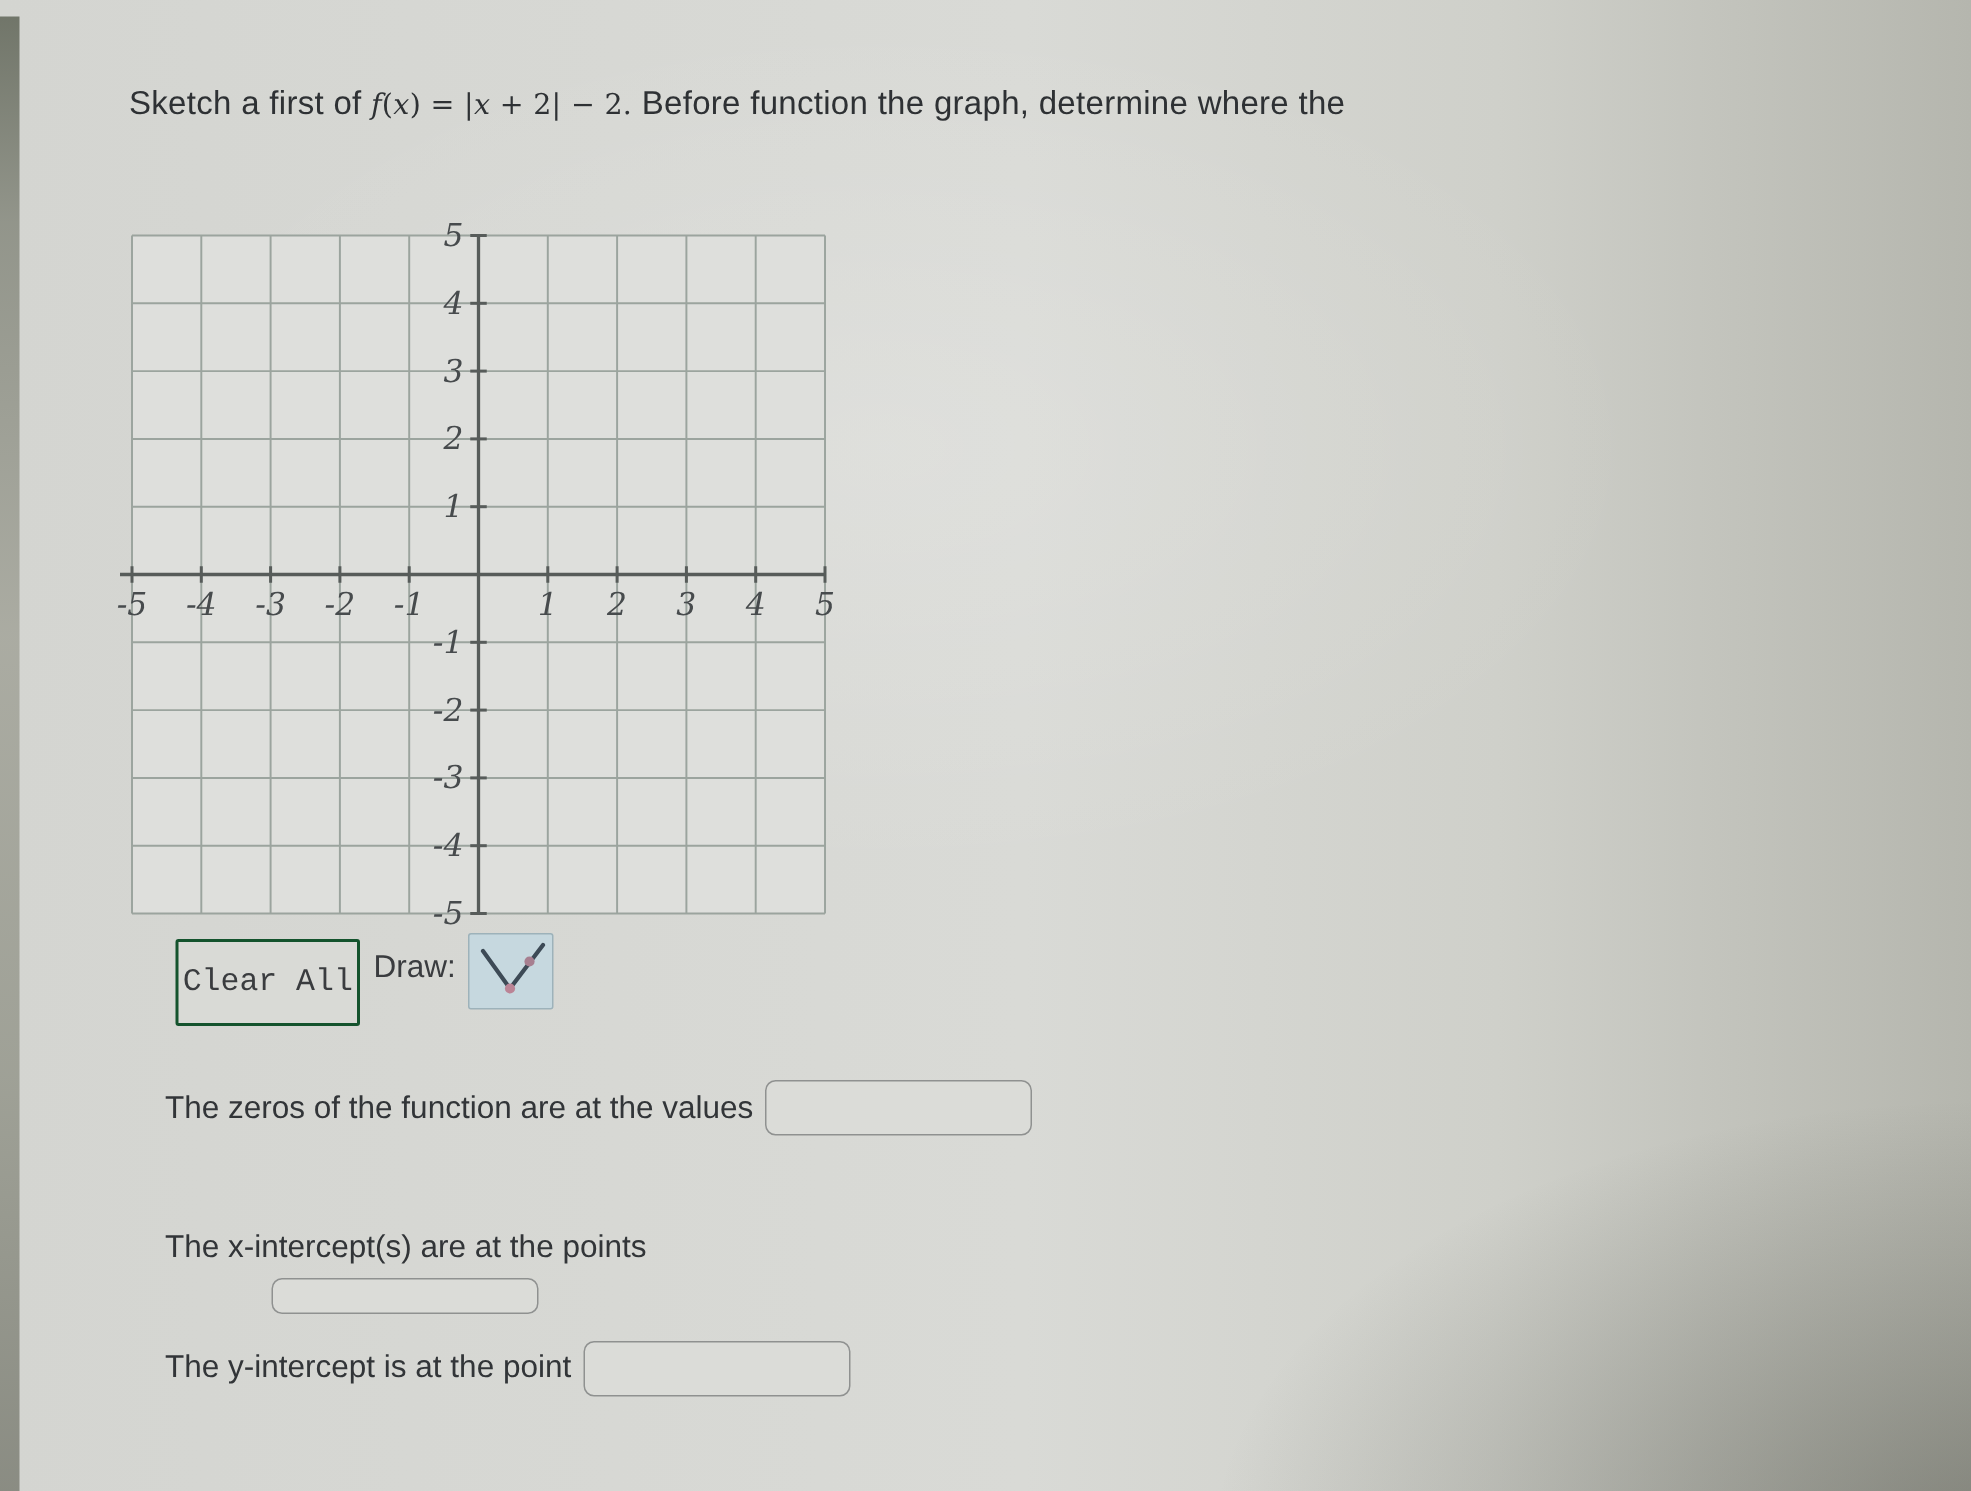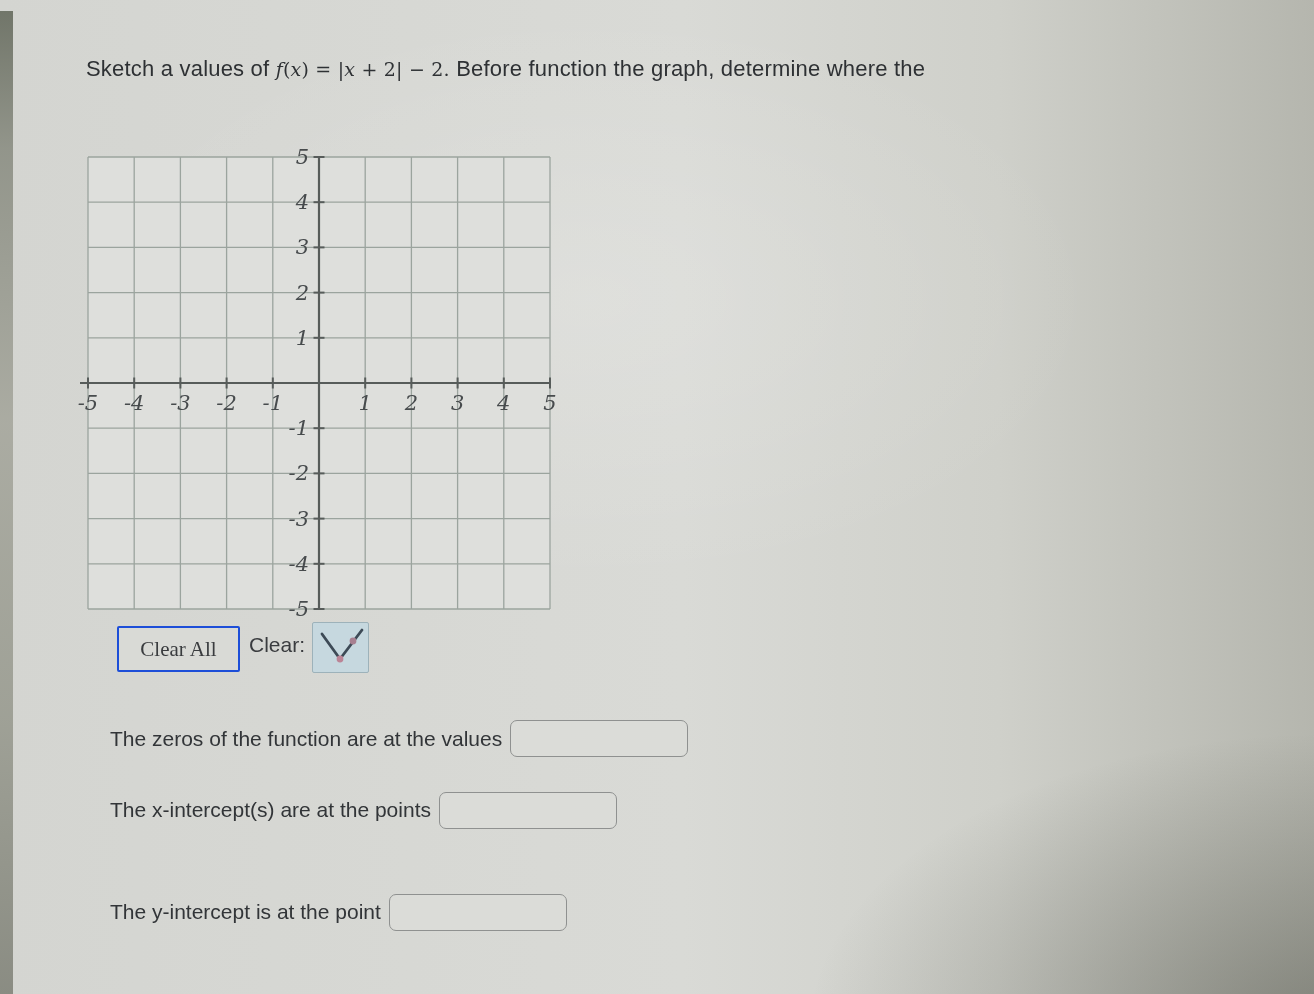--- a/index.html
+++ b/index.html
@@ -21,56 +21,56 @@
     position:absolute;left:86px;top:51px;
     color:#2e3134;font-size:22px;font-weight:500;letter-spacing:.2px;line-height:35px;
     white-space:nowrap;
   }
   .math{font-family:"DejaVu Serif",serif;font-size:19px;}
   .math .mi{font-style:italic;}
   .graph-wrap{position:absolute;left:88px;top:157px;width:462px;height:452px;}
   .graph-wrap svg{overflow:visible;display:block;}
   .tick-label{font-family:"DejaVu Serif",serif;font-style:italic;font-size:21px;fill:#474b4d;}
   .clear-btn{
-    position:absolute;left:117px;top:626px;width:123px;height:46px;
-    background:#d9dad6;border:2px solid #1d4ed8;border-radius:2px;
-    color:#3a3c3f;font-size:21px;font-weight:500;font-family:Liberation Serif, serif;
+    position:absolute;left:117px;top:626px;width:123px;height:58px;
+    background:#d9dad6;border:2px solid #14532d;border-radius:2px;
+    color:#3a3c3f;font-size:21px;font-weight:500;font-family:Liberation Mono, monospace;
     cursor:pointer;padding:0;
   }
   .draw-label{
     position:absolute;left:249px;top:633px;
     color:#3a3c3f;font-size:21px;font-weight:500;
   }
   .draw-tool{
     position:absolute;left:312px;top:622px;width:57px;height:51px;
     background:#c6d8df;border:1.5px solid #9db2ba;border-radius:2px;
     padding:0;cursor:pointer;
   }
   .q-row{
     position:absolute;left:110px;display:flex;align-items:center;gap:8px;
     color:#323538;font-size:21px;font-weight:500;white-space:nowrap;
   }
   .q1{top:718px;height:41px;}
-  .q2{top:790px;height:40px;}
+  .q2{top:820px;height:40px;flex-direction:column;}
   .q3{top:890px;height:44px;}
   .q-input{
     width:160px;height:35px;
     border:1.8px solid #8f9190;border-radius:7px;
     background:#dbdcd8;outline:none;
     font-size:19px;color:#333;padding:0 8px;
     font-family:"Liberation Sans",sans-serif;
   }
 </style>
 </head>
 <body>
 
 <div class="edge-strip"></div>
 
 <div class="prompt">
-  <div><span>Sketch a values of </span><span class="math" id="math-expr"><span class="mi">f</span><span>(</span><span class="mi">x</span><span>) = |</span><span class="mi">x</span><span> + 2| − 2.</span></span><span> Before function the graph, determine where the</span></div>
+  <div><span>Sketch a first of </span><span class="math" id="math-expr"><span class="mi">f</span><span>(</span><span class="mi">x</span><span>) = |</span><span class="mi">x</span><span> + 2| − 2.</span></span><span> Before function the graph, determine where the</span></div>
 </div>
 
 <div class="graph-wrap">
   <svg id="grid-svg" width="462" height="452" viewBox="0 0 462 452">
       <rect width="462" height="452" fill="#dedfdc"></rect>
       <line x1="0" y1="0" x2="0" y2="452" stroke="#9ba49e" stroke-width="1.3"></line>
       <line x1="46.2" y1="0" x2="46.2" y2="452" stroke="#9ba49e" stroke-width="1.3"></line>
       <line x1="92.4" y1="0" x2="92.4" y2="452" stroke="#9ba49e" stroke-width="1.3"></line>
       <line x1="138.60000000000002" y1="0" x2="138.60000000000002" y2="452" stroke="#9ba49e" stroke-width="1.3"></line>
       <line x1="184.8" y1="0" x2="184.8" y2="452" stroke="#9ba49e" stroke-width="1.3"></line>
@@ -130,21 +130,21 @@
       <line x1="225.5" y1="361.6" x2="236.5" y2="361.6" stroke="#575c5a" stroke-width="2"></line>
       <text x="221" y="368.6" text-anchor="end" class="tick-label">-3</text>
       <line x1="225.5" y1="406.8" x2="236.5" y2="406.8" stroke="#575c5a" stroke-width="2"></line>
       <text x="221" y="413.8" text-anchor="end" class="tick-label">-4</text>
       <line x1="225.5" y1="452" x2="236.5" y2="452" stroke="#575c5a" stroke-width="2"></line>
       <text x="221" y="459" text-anchor="end" class="tick-label">-5</text>
     </svg>
 </div>
 
 <button class="clear-btn">Clear All</button>
-<span class="draw-label">Clear:</span>
+<span class="draw-label">Draw:</span>
 <button class="draw-tool">
   <svg width="54" height="48" viewBox="0 0 54 48">
     <polyline id="v-line" points="8,11 26,36 48,7" fill="none" stroke-width="2.8" stroke-linecap="round" stroke-linejoin="round" stroke="#3d4a56"></polyline>
     <circle id="v-dot1" cx="26" cy="36" r="3.4" fill="#bb8496"></circle>
     <circle id="v-dot2" cx="39" cy="18" r="3.4" fill="#a77f90"></circle>
   </svg>
 </button>
 
 <div class="q-row q1">
   <span>The zeros of the function are at the values</span>

